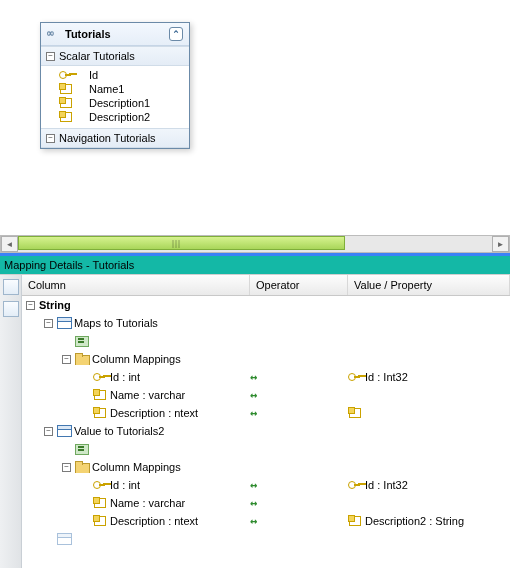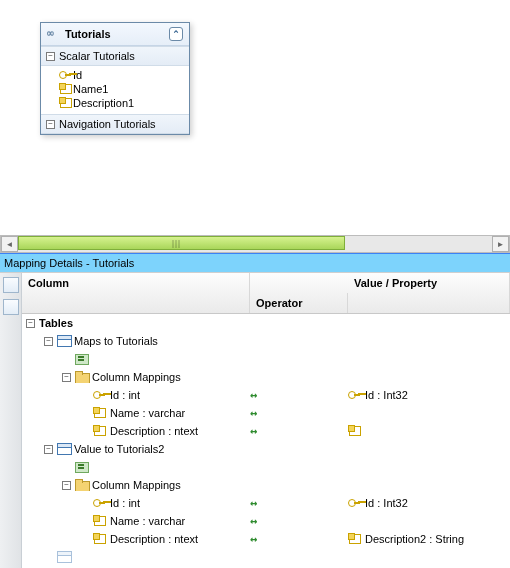--- a/index.html
+++ b/index.html
@@ -41,21 +41,21 @@
   }
   .entity-section-hdr {
     display: flex; align-items: center;
     padding: 3px 5px;
     background: linear-gradient(#f0f5fb,#e4ecf6);
     border-top: 1px solid #d0dce8;
     border-bottom: 1px solid #d0dce8;
   }
   .entity-props { padding: 2px 4px 4px 4px; background: #fff; }
   .prop-row { display: flex; align-items: center; padding: 1px 2px 1px 14px; }
-  .prop-row span.lbl { margin-left: 0; }
+  .prop-row span.lbl { margin-left: 16px; }
   .boxtoggle {
     width: 9px; height: 9px; border: 1px solid #7a7a7a;
     display: inline-flex; align-items: center; justify-content: center;
     font-size: 8px; line-height: 8px; color: #444; background: #fff;
     margin-right: 4px; cursor: pointer;
   }
   
   .icon { width: 14px; height: 12px; display: inline-block; position: relative; }
   .i-key::before {
     content: ""; position:absolute; left:0; top:2px; width:6px; height:6px;
@@ -84,28 +84,28 @@
   
   .hscroll {
     height: 18px; background:#e8e8e8; border:1px solid #bcbcbc;
     display:flex; align-items:center;
   }
   .hscroll .btn{width:17px;height:16px;background:#f2f2f2;border:1px solid #b0b0b0;display:flex;align-items:center;justify-content:center;font-size:8px;color:#666;}
   .hscroll .track{flex:1;height:16px;background:#e8e8e8;position:relative;}
   .hscroll .thumb{position:absolute;left:0;top:0;height:14px;width:69%;background:linear-gradient(#d6f28f,#a9d65a);border:1px solid #7fae3a;}
   .hscroll .thumb::after{content:"";position:absolute;left:48%;top:3px;width:2px;height:8px;background:rgba(0,0,0,0.15);box-shadow:3px 0 rgba(0,0,0,0.15),-3px 0 rgba(0,0,0,0.15);}
 
-  .details-title{padding:3px 4px;background:#7dd3fc;border-top:1px solid #3b82f6;border-bottom:1px solid #cfcfcf;}
+  .details-title{padding:3px 4px;background:#14b8a6;border-top:3px solid #3b82f6;border-bottom:1px solid #cfcfcf;}
   .details-body{display:flex;height:300px;}
   .gutter{width:22px;background:linear-gradient(90deg,#eef0f2,#e0e3e6);border-right:1px solid #c9cfd5;display:flex;flex-direction:column;align-items:center;padding-top:4px;gap:6px;}
   .gutter .gicon{width:16px;height:16px;border:1px solid #9fb6cc;background:linear-gradient(#f9fcff,#e3edf7);cursor:pointer;}
   .grid{flex:1;overflow:hidden;}
   .grid-head{display:flex;background:linear-gradient(#fdfdfd,#eaeaea);border-bottom:1px solid #c8c8c8;}
-  .gh{padding:4px 6px;border-right:1px solid #d8d8d8;font-weight:bold;}
-  .gh.col{flex:0 0 228px;} .gh.op{flex:0 0 98px;margin-top:20px;} .gh.vp{flex:1;}
+  .gh{padding:4px 6px;border-right:1px solid #d8d8d8;}
+  .gh.col{flex:0 0 228px;} .gh.op{flex:0 0 98px;} .gh.vp{flex:1;}
   .tree{font-size:11px;}
   .tree-row{display:flex;align-items:center;height:18px;white-space:nowrap;}
   .tree-row .cell-c{flex:0 0 228px;display:flex;align-items:center;overflow:hidden;}
   .tree-row .cell-o{flex:0 0 98px;display:flex;align-items:center;color:#2e8b2e;font-weight:bold;}
   .tree-row .cell-v{flex:1;display:flex;align-items:center;}
   .tree-row .pad{display:inline-block;}
   .b{font-weight:bold;}
   .ghost{color:#9a9a9a;font-style:normal;}
   .op-sym{font-family:Consolas,monospace;font-size:12px;letter-spacing:-1px;}
   .val .icon{margin-right:3px;}
@@ -130,20 +130,24 @@
           <span class="lbl">Id</span>
         </div>
         <div class="prop-row">
           <span class="icon i-prop"></span>
           <span class="lbl">Name1</span>
         </div>
         <div class="prop-row">
           <span class="icon i-prop"></span>
           <span class="lbl">Description1</span>
         </div>
+        <div class="prop-row">
+          <span class="icon i-prop"></span>
+          <span class="lbl">Description2</span>
+        </div>
       </div>
     <div class="entity-section-hdr">
       <span class="boxtoggle">−</span>
       <span>Navigation Tutorials</span>
     </div>
   </div>
 </div>
 
 <div class="hscroll">
   <div class="btn">◄</div>
@@ -164,21 +168,21 @@
     <div class="grid-head">
       <div class="gh col">Column</div>
       <div class="gh op">Operator</div>
       <div class="gh vp">Value / Property</div>
     </div>
     <div class="tree" id="tree">
         <div class="tree-row">
           <div class="cell-c">
             <span class="pad" style="width:4px"></span>
             <span class="boxtoggle">−</span>
-            <span class="b">Tables</span>
+            <span class="b">String</span>
           </div>
           <div class="cell-o"></div>
           <div class="cell-v val"></div>
         </div>
         <div class="tree-row">
           <div class="cell-c"><span class="pad" style="width:22px"></span><span class="boxtoggle">−</span><span class="icon i-table"></span>&nbsp;<span>Maps to Tutorials</span></div>
           <div class="cell-o"></div>
           <div class="cell-v val"></div>
         </div>
         <div class="tree-row">

